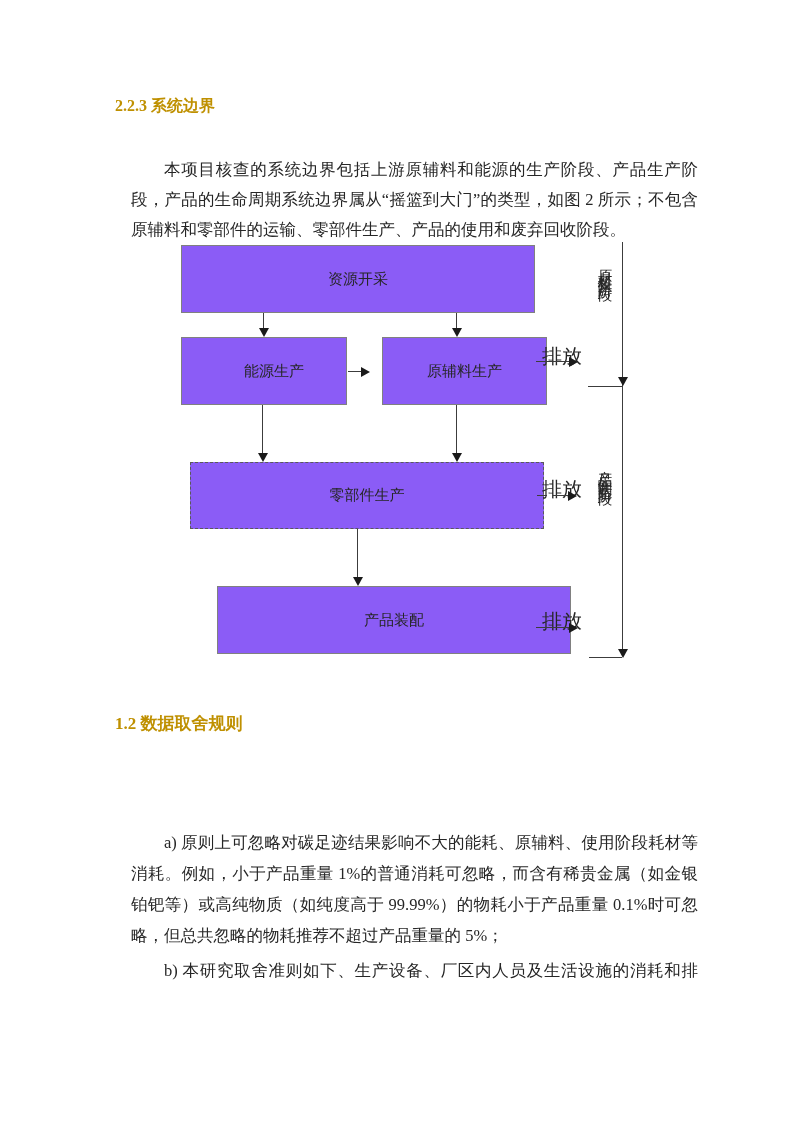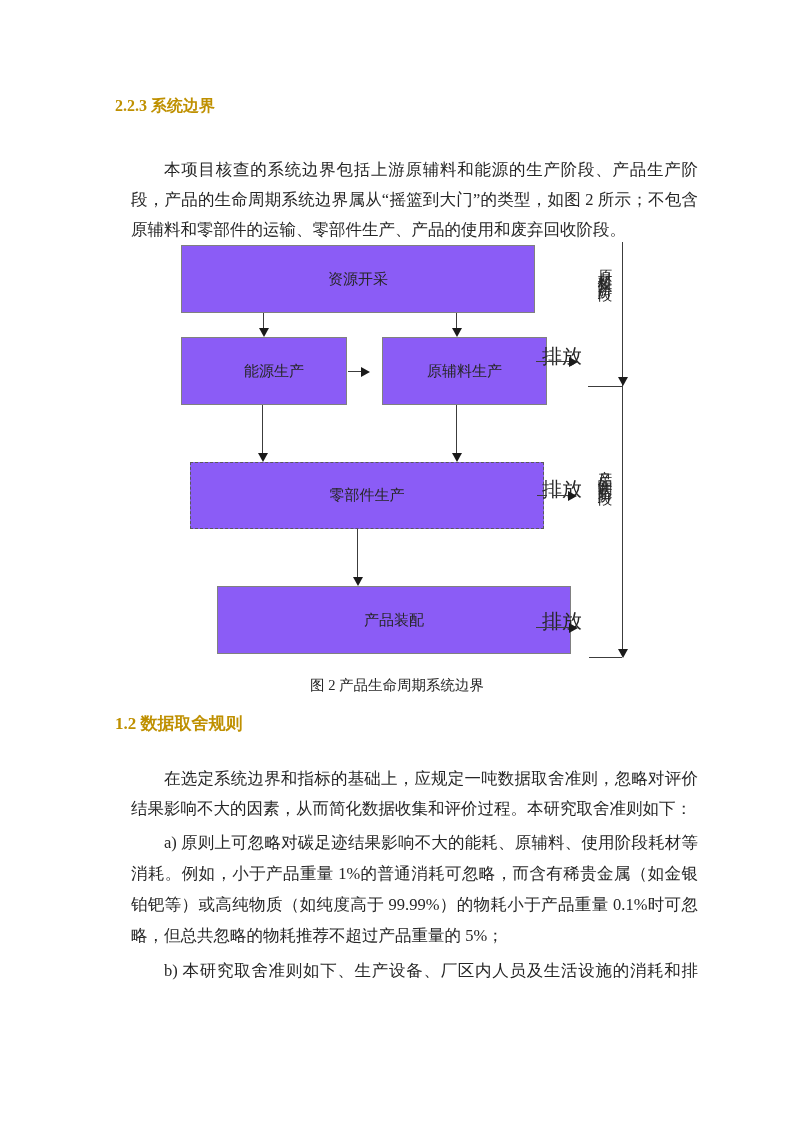--- a/index.html
+++ b/index.html
@@ -167,22 +167,20 @@
       <div class="vline" style="left:622px; top:242px; height:409px;"></div>
       <div class="ah-down" style="left:618px; top:377px;"></div>
       <div class="hline" style="left:588px; top:386px; width:34px;"></div>
       <div class="ah-down" style="left:618px; top:649px;"></div>
       <div class="hline" style="left:589px; top:657px; width:33px;"></div>
     </div>
     <span class="stage-label" style="left:595px; top:258px;">原材料生产阶段</span>
     <span class="stage-label" style="left:595px; top:459px;">产品生产制造阶段</span>
   </div>
 
-  <p class="caption">图 2 产品生命周期系统边界</p>
 
   <h2 class="h-gold h2-size">1.2 数据取舍规则</h2>
-  <p class="para" style="top:748px;">在选定系统边界和指标的基础上，应规定一吨数据取舍准则，忽略对评价结果影响不大的因素，从而简化数据收集和评价过程。本研究取舍准则如下：</p>
   <p class="para" style="top:811px; line-height:31px;">a) 原则上可忽略对碳足迹结果影响不大的能耗、原辅料、使用阶段耗材等消耗。例如，小于产品重量 1%的普通消耗可忽略，而含有稀贵金属（如金银铂钯等）或高纯物质（如纯度高于 99.99%）的物耗小于产品重量 0.1%时可忽略，但总共忽略的物耗推荐不超过产品重量的 5%；</p>
   <p class="para" style="top:939px; line-height:31px;">b) 本研究取舍准则如下、生产设备、厂区内人员及生活设施的消耗和排放，可忽略。</p>
 
   <div class="page-num">3</div>
 
 </div>
 
 </body></html>

